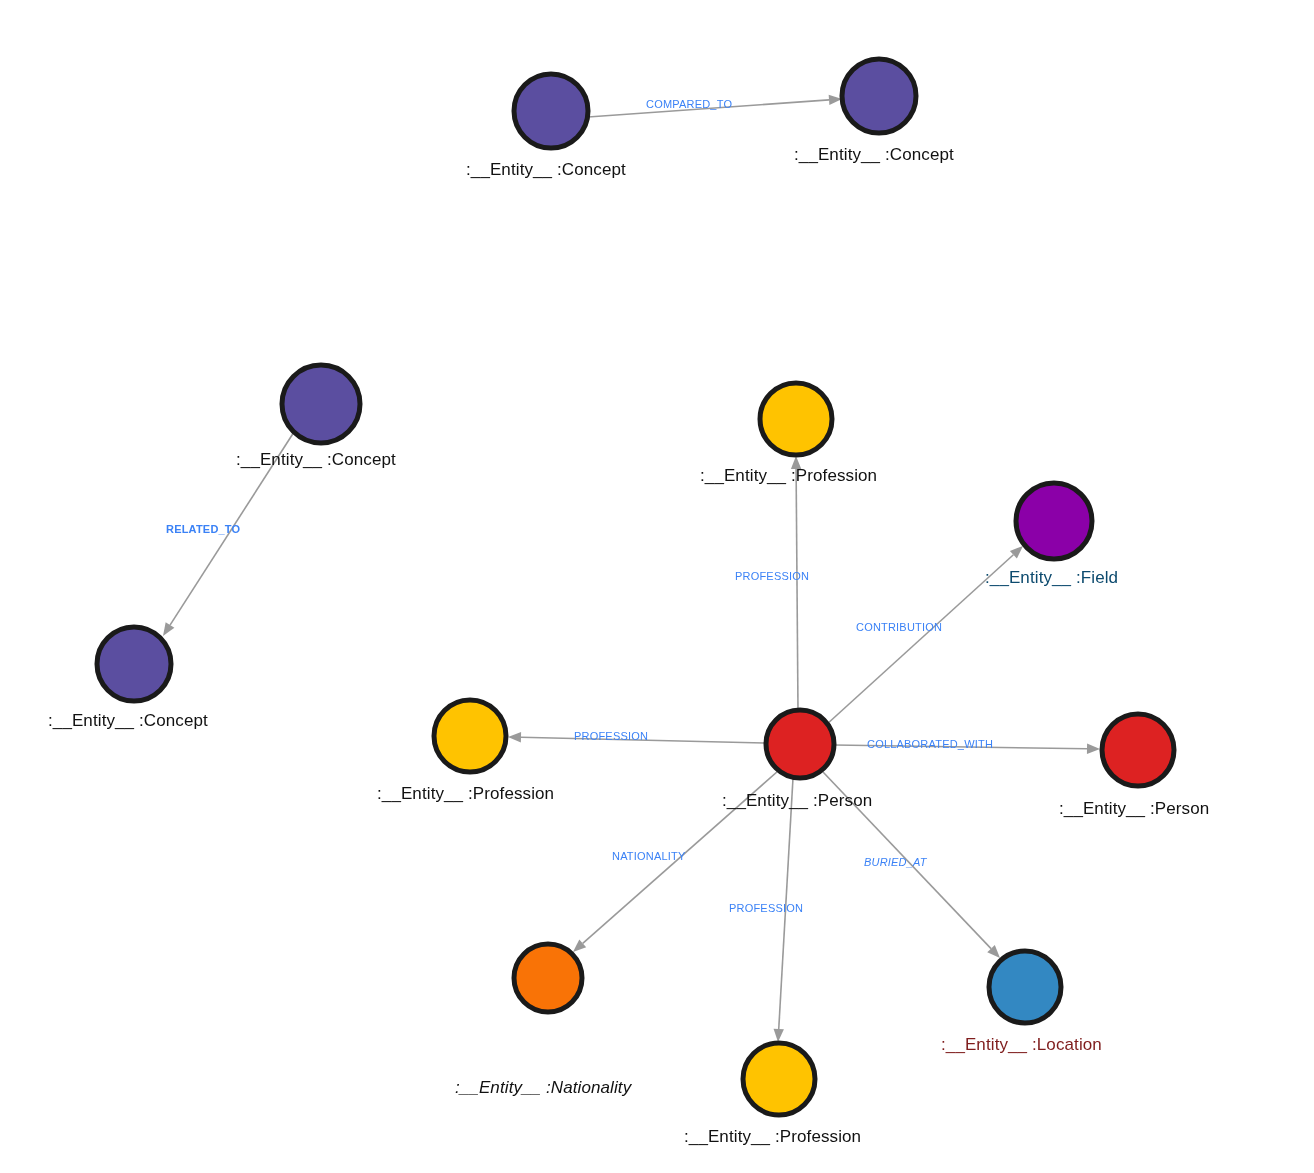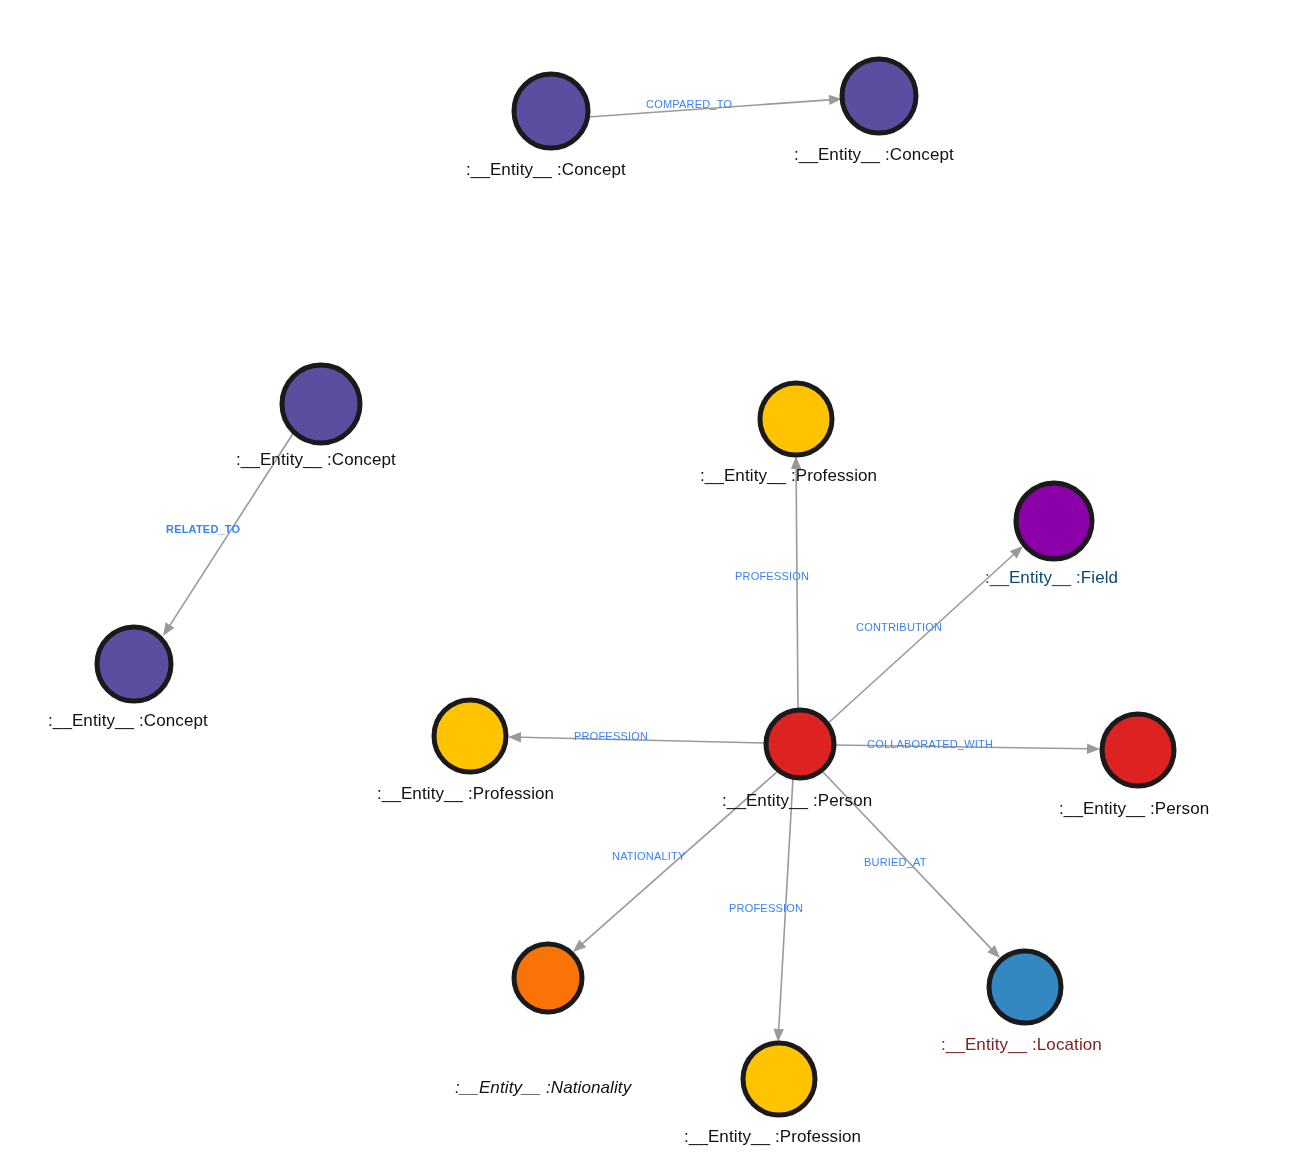--- a/index.html
+++ b/index.html
@@ -96,21 +96,21 @@
   <div id="node-layer"></div>
   <div id="label-layer">
       <div class="edge-label" style="left: 646px; top: 99px;">COMPARED_TO</div>
       <div class="edge-label" style="left: 166px; top: 524px; font-weight: bold;">RELATED_TO</div>
       <div class="edge-label" style="left: 735px; top: 571px;">PROFESSION</div>
       <div class="edge-label" style="left: 856px; top: 622px;">CONTRIBUTION</div>
       <div class="edge-label" style="left: 867px; top: 739px;">COLLABORATED_WITH</div>
       <div class="edge-label" style="left: 574px; top: 731px;">PROFESSION</div>
       <div class="edge-label" style="left: 612px; top: 851px;">NATIONALITY</div>
       <div class="edge-label" style="left: 729px; top: 903px;">PROFESSION</div>
-      <div class="edge-label" style="left: 864px; top: 857px;">BURIED_AT</div>
+      <div class="edge-label" style="left: 864px; top: 857px; font-style: italic;">BURIED_AT</div>
       <div class="node-label" style="left: 466px; top: 161px; color: rgb(17, 17, 17);">:__Entity__ :Concept</div>
       <div class="node-label" style="left: 794px; top: 146px; color: rgb(17, 17, 17);">:__Entity__ :Concept</div>
       <div class="node-label" style="left: 236px; top: 451px; color: rgb(17, 17, 17);">:__Entity__ :Concept</div>
       <div class="node-label" style="left: 48px; top: 712px; color: rgb(17, 17, 17);">:__Entity__ :Concept</div>
       <div class="node-label" style="left: 700px; top: 467px; color: rgb(17, 17, 17);">:__Entity__ :Profession</div>
       <div class="node-label" style="left: 985px; top: 569px; color: #0c4a6e;">:__Entity__ :Field</div>
       <div class="node-label" style="left: 377px; top: 785px; color: rgb(17, 17, 17);">:__Entity__ :Profession</div>
       <div class="node-label" style="left: 722px; top: 792px; color: rgb(17, 17, 17);">:__Entity__ :Person</div>
       <div class="node-label" style="left: 1059px; top: 800px; color: rgb(17, 17, 17);">:__Entity__ :Person</div>
       <div class="node-label" style="left: 455px; top: 1079px; color: rgb(17, 17, 17); font-style: italic;">:__Entity__ :Nationality</div>

